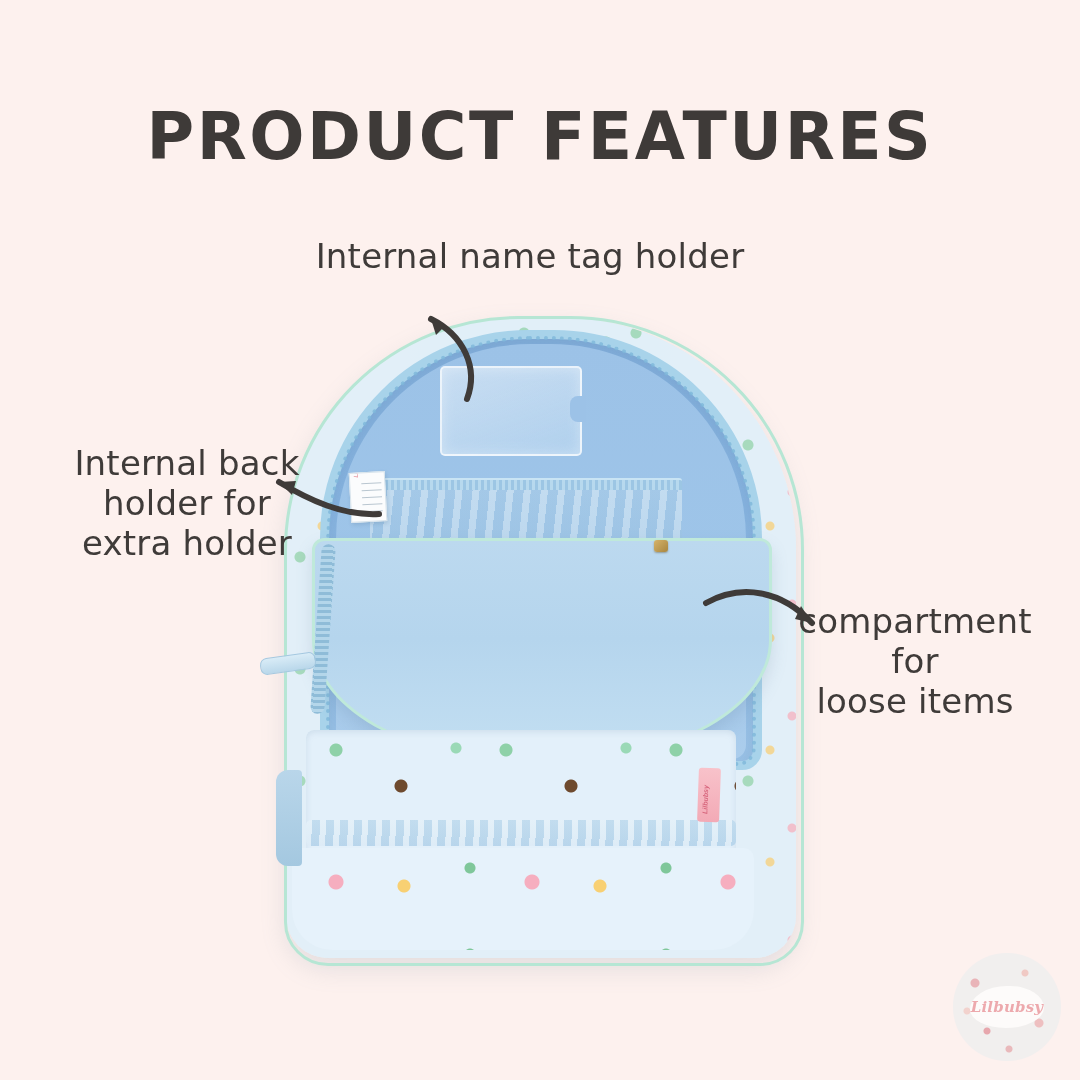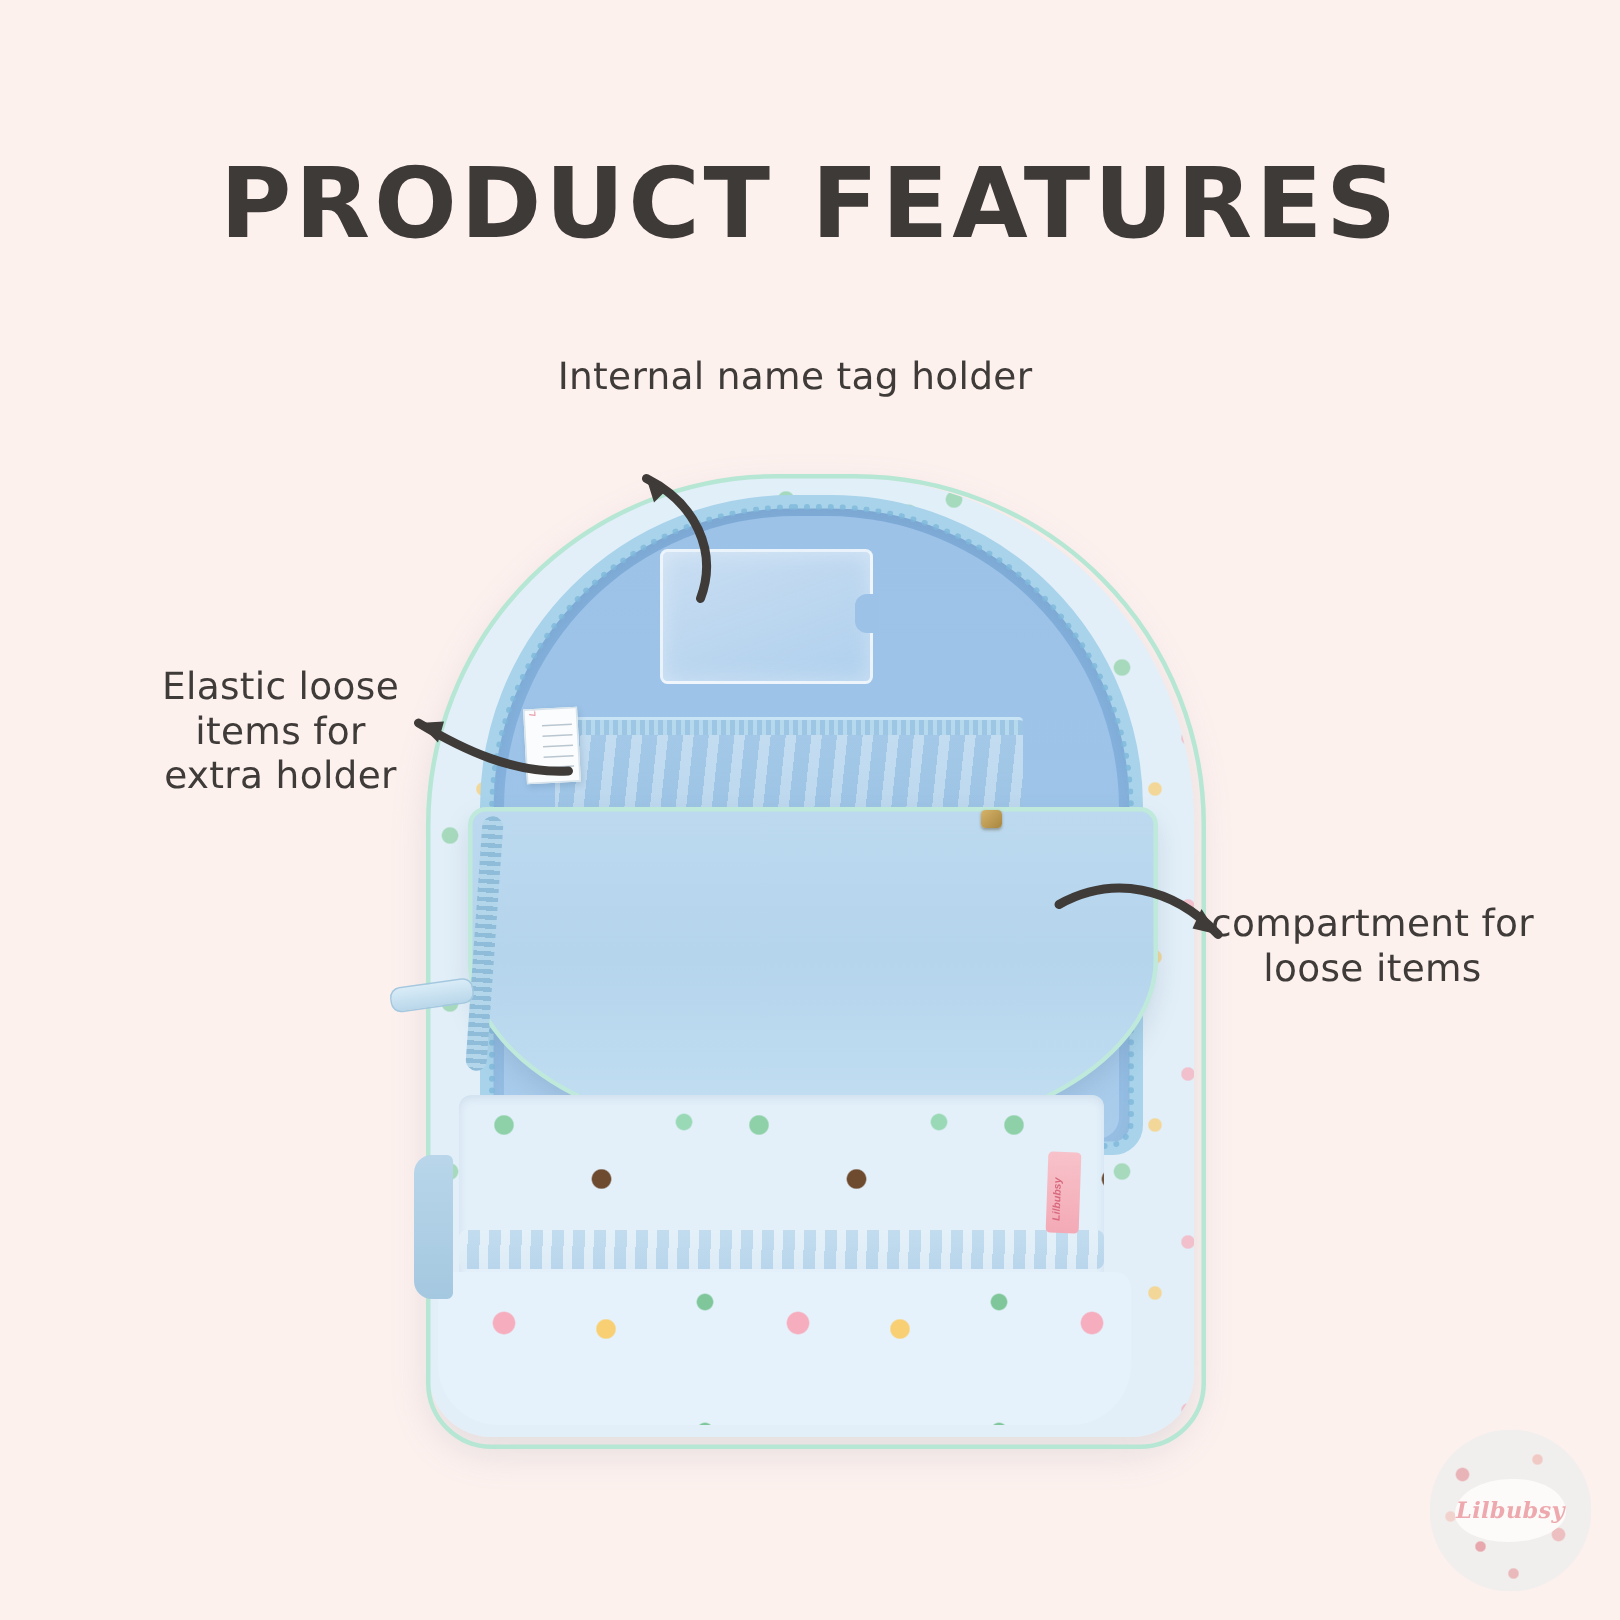--- a/index.html
+++ b/index.html
@@ -29,21 +29,21 @@
     letter-spacing: 2.5px;
     color: #3e3a38;
     line-height: 1;
   }
 
   
   .callout {
     position: absolute;
     color: #3f3b39;
     font-family: "DejaVu Sans", sans-serif;
-    font-size: 25px;
+    font-size: 34px;
     font-weight: 400;
     line-height: 1.18;
     text-align: center;
     letter-spacing: 0.2px;
   }
   #callout-nametag { top: 236px; left: 290px; width: 480px; }
   #callout-elastic { top: 443px; left: 62px;  width: 250px; }
   #callout-innerzip { top: 601px; left: 790px; width: 250px; }
 
   
@@ -364,22 +364,22 @@
 
   <div class="callout" id="callout-nametag">
     <div>Internal name tag holder</div>
   </div>
   <svg class="arrow-svg" id="arrow-nametag" width="110" height="110" viewBox="0 0 110 110">
     <path d="M62 104 C 74 72, 58 40, 26 24" fill="none" stroke="#3f3b39" stroke-width="6" stroke-linecap="round"></path>
     <path d="M26 24 L 40 31 L 31 40 Z" fill="#3f3b39"></path>
   </svg>
 
   <div class="callout" id="callout-elastic">
-    <div>Elastic loose</div>
-    <div>items for</div>
+    <div>Internal back</div>
+    <div>holder for</div>
     <div>extra holder</div>
   </div>
   <svg class="arrow-svg" id="arrow-elastic" width="120" height="80" viewBox="0 0 120 80">
     <path d="M114 64 C 78 66, 44 50, 14 32" fill="none" stroke="#3f3b39" stroke-width="6" stroke-linecap="round"></path>
     <path d="M14 32 L 31 31 L 27 45 Z" fill="#3f3b39"></path>
   </svg>
 
   <div class="callout" id="callout-innerzip">
     <div>compartment for</div>
     <div>loose items</div>

